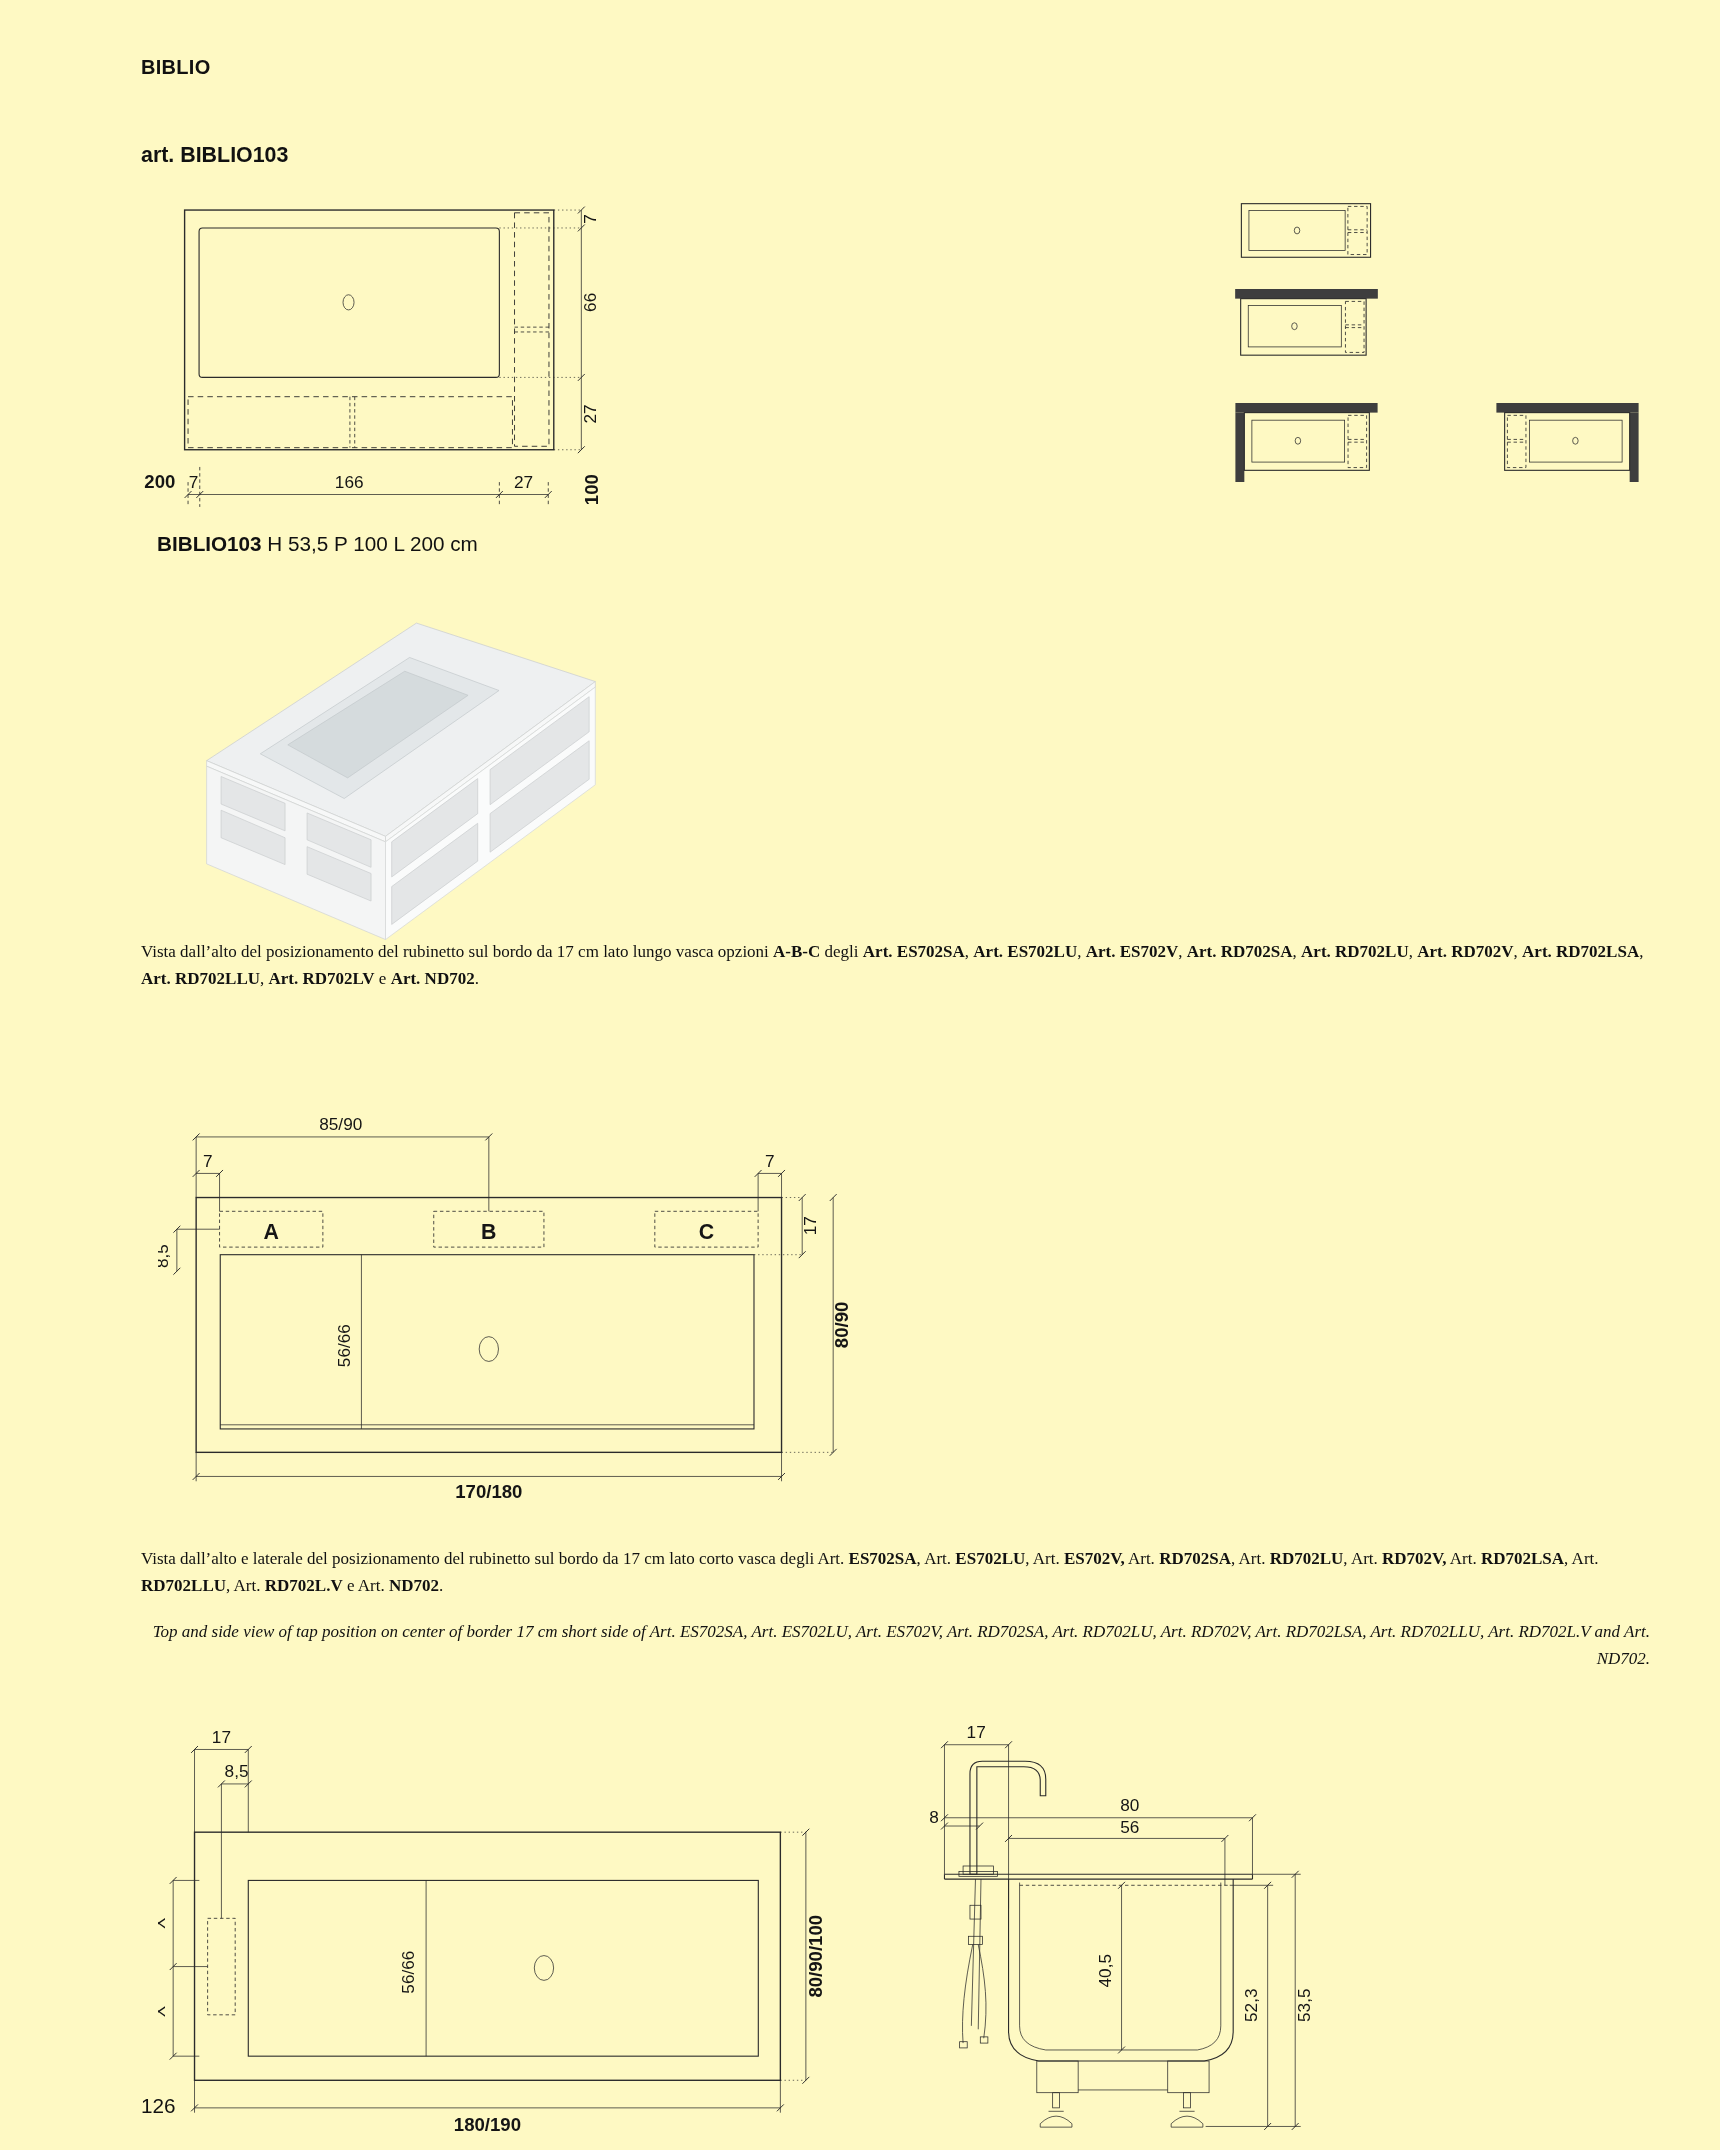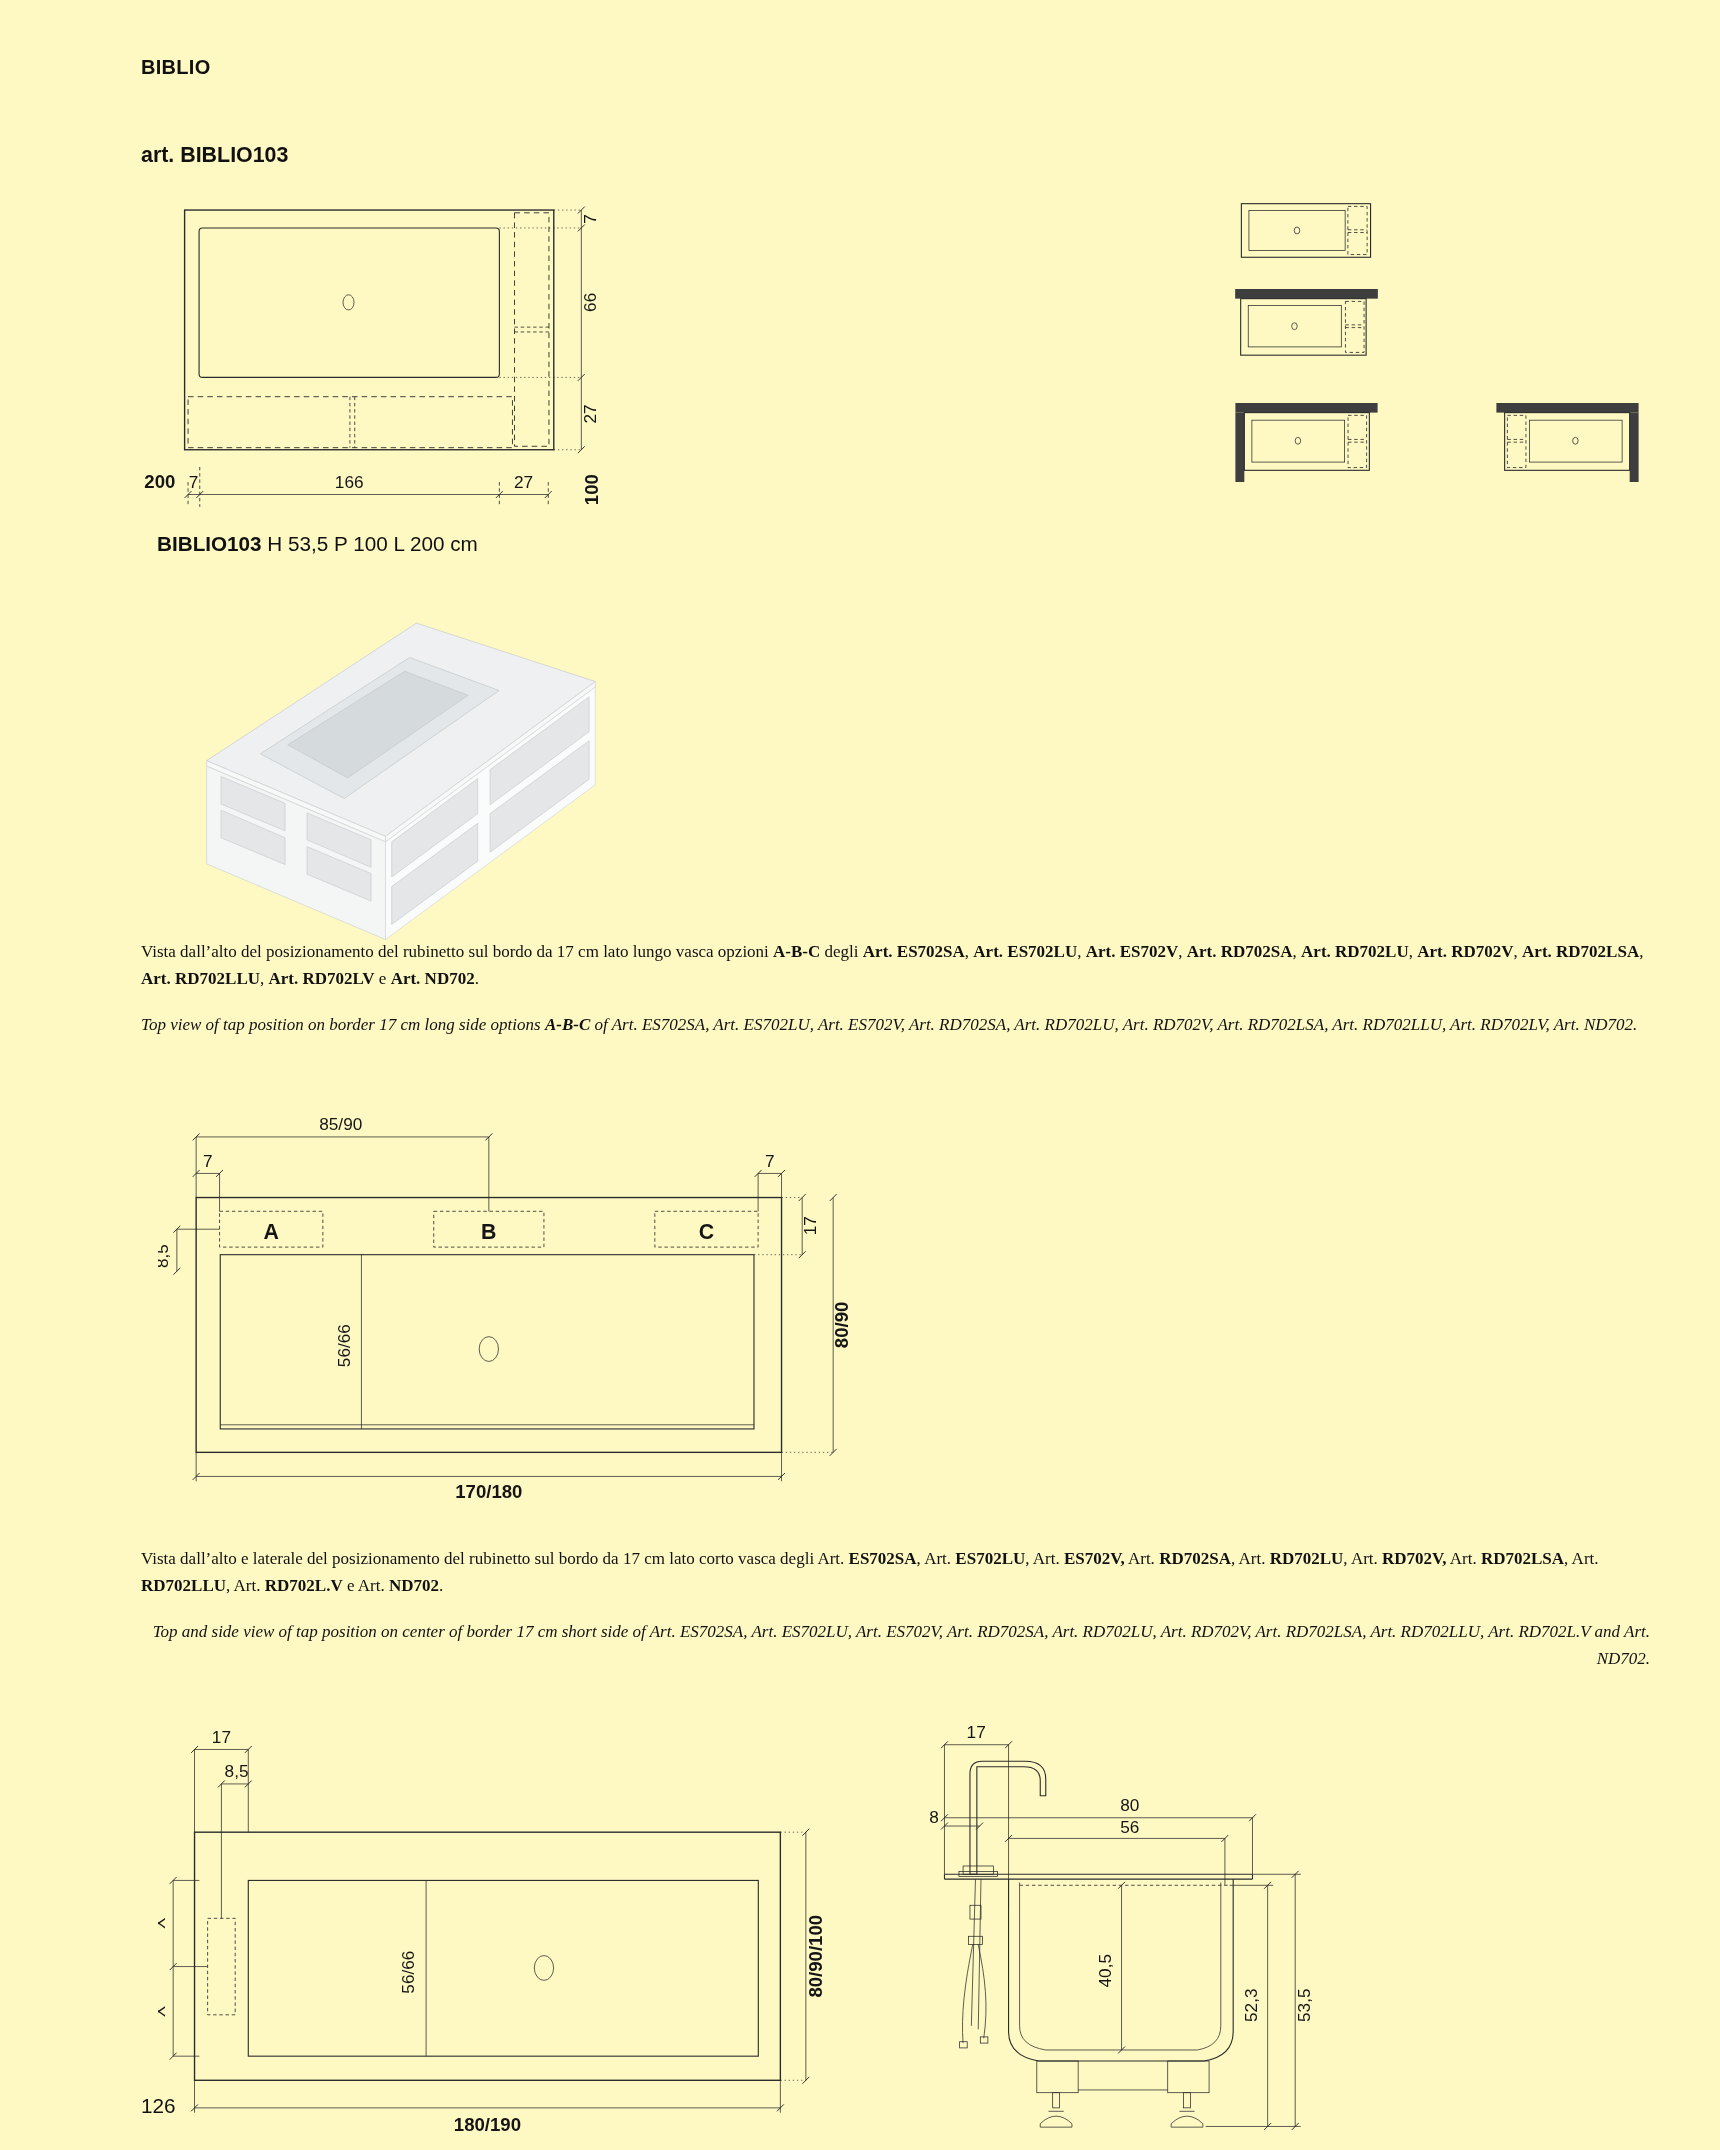--- a/index.html
+++ b/index.html
@@ -146,21 +146,20 @@
     <polygon points="196,360 289,399 289,439 196,400" class="f-shelf"></polygon>
 
     <polygon points="310,353 615,128 615,270 310,495" class="f-front"></polygon>
     <polygon points="319,353 444,261 444,312 319,404" class="f-shelf"></polygon>
     <polygon points="319,418 444,326 444,381 319,473" class="f-shelf"></polygon>
     <polygon points="462,248 606,142 606,193 462,299" class="f-shelf"></polygon>
     <polygon points="462,312 606,206 606,262 462,368" class="f-shelf"></polygon>
   </svg>
 
   <div class="abs para" style="left:141px;top:938px;"><span>Vista dall’alto del posizionamento del rubinetto sul bordo da 17 cm lato lungo vasca opzioni </span><span class="b">A-B-C</span><span> degli </span><span class="b">Art. ES702SA</span><span>, </span><span class="b">Art. ES702LU</span><span>, </span><span class="b">Art. ES702V</span><span>, </span><span class="b">Art. RD702SA</span><span>, </span><span class="b">Art. RD702LU</span><span>, </span><span class="b">Art. RD702V</span><span>, </span><span class="b">Art. RD702LSA</span><span>, </span><span class="b">Art. RD702LLU</span><span>, </span><span class="b">Art. RD702LV</span><span> e </span><span class="b">Art. ND702</span><span>.</span></div>
-  <div class="abs para em" style="left:141px;top:1011px;"><span>Top view of tap position on border 17 cm long side options </span><span class="b">A-B-C</span><span> of Art. ES702SA, Art. ES702LU, Art. ES702V, Art. RD702SA, Art. RD702LU, Art. RD702V, Art. RD702LSA, Art. RD702LLU, Art. RD702LV, Art. ND702.</span></div>
 
   <svg class="abs" style="left:158px;top:1108px;" width="703" height="396" viewBox="0 0 1020 575">
 
     <line x1="55" y1="42" x2="480" y2="42" class="dim"></line>
     <line x1="55" y1="42" x2="55" y2="130" class="dim"></line>
     <line x1="480" y1="42" x2="480" y2="150" class="dim"></line>
     <path d="M50 47 L60 37" class="tk"></path>
       <path d="M475 47 L485 37" class="tk"></path>
     <text x="265" y="32" class="dl" text-anchor="middle">85/90</text>
 

